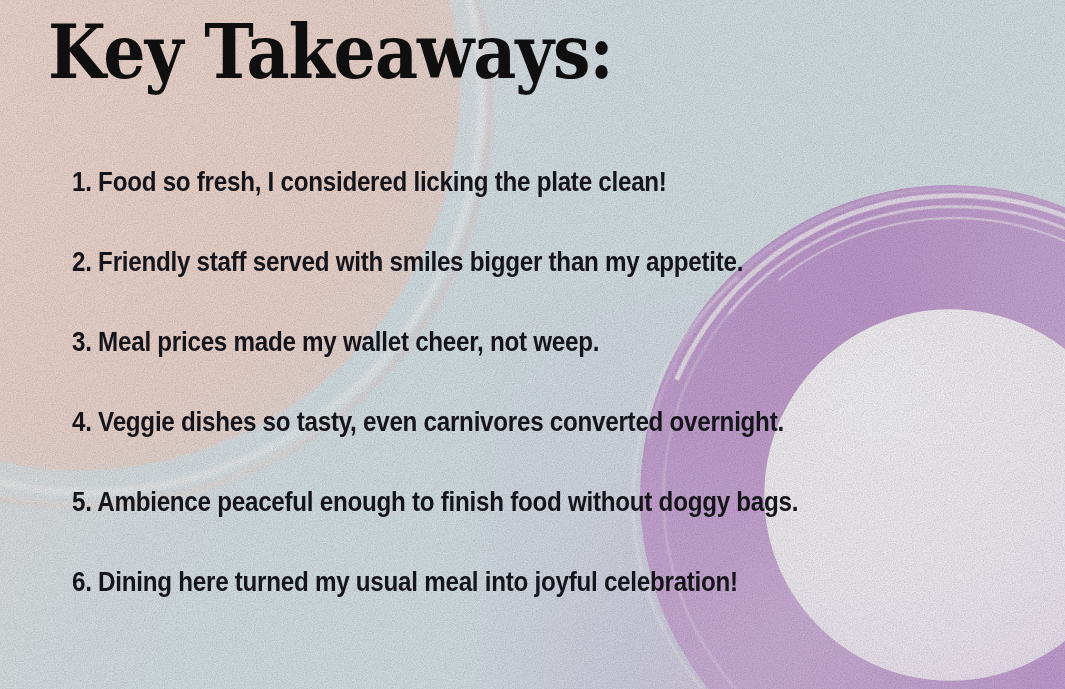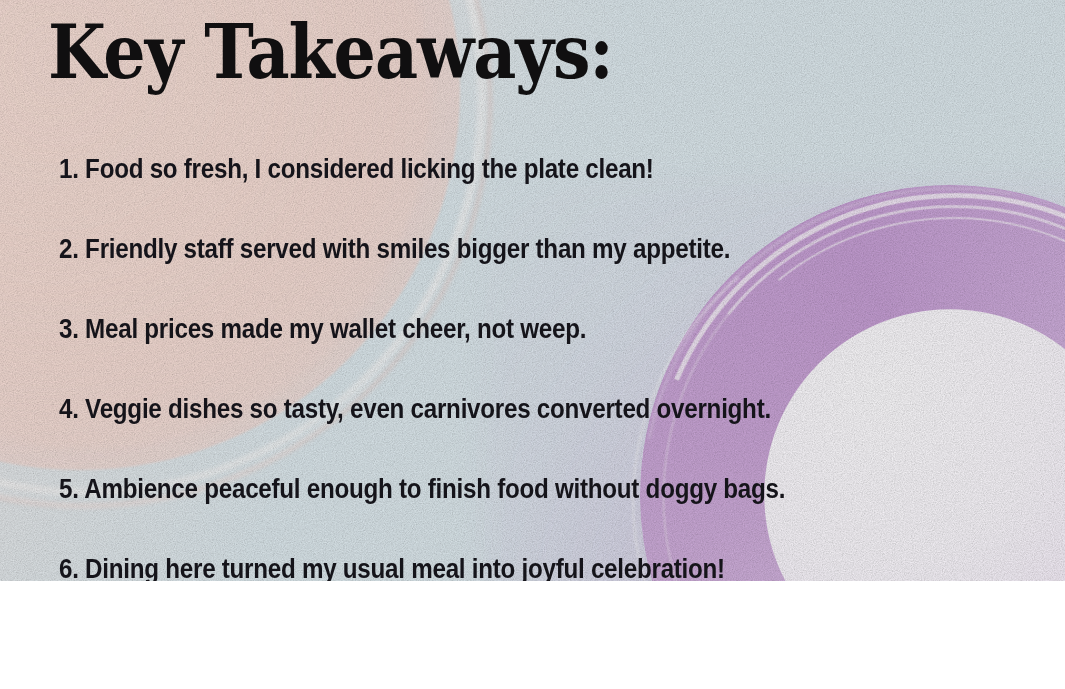--- a/index.html
+++ b/index.html
@@ -5,21 +5,21 @@
 <style>
   html, body {
     margin: 0;
     padding: 0;
     background: #ffffff;
   }
 
   .canvas {
     position: relative;
     width: 1065px;
-    height: 581px;
+    height: 689px;
     overflow: hidden;
     background: #fef9c3;
     font-family: "Liberation Sans", sans-serif;
   }
 
   
   .bg-base {
     position: absolute;
     inset: 0;
     background:
@@ -267,21 +267,21 @@
     transform: scaleX(0.90);
     transform-origin: left top;
     white-space: nowrap;
   }
 
   .takeaway-list {
     position: absolute;
     left: 56px;
     top: 152px;
     width: 940px;
-    margin: 3px;
+    margin: 16px;
     padding: 0;
     list-style: none;
   }
 
   .takeaway-item {
     height: 80px;
     font-family: "Liberation Sans", sans-serif;
     font-weight: 700;
     font-size: 27.5px;
     line-height: 1;

